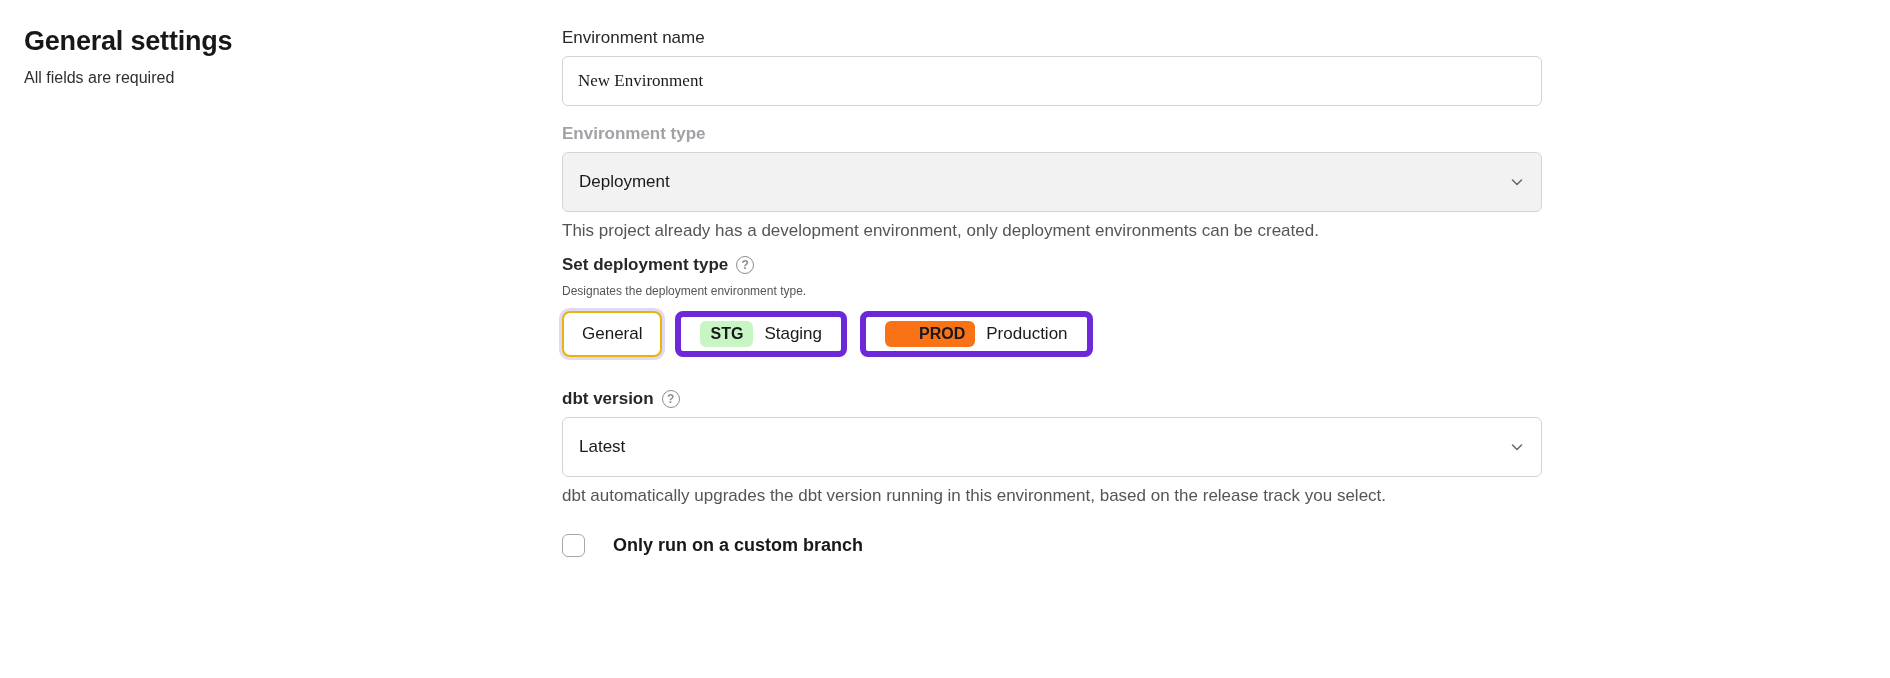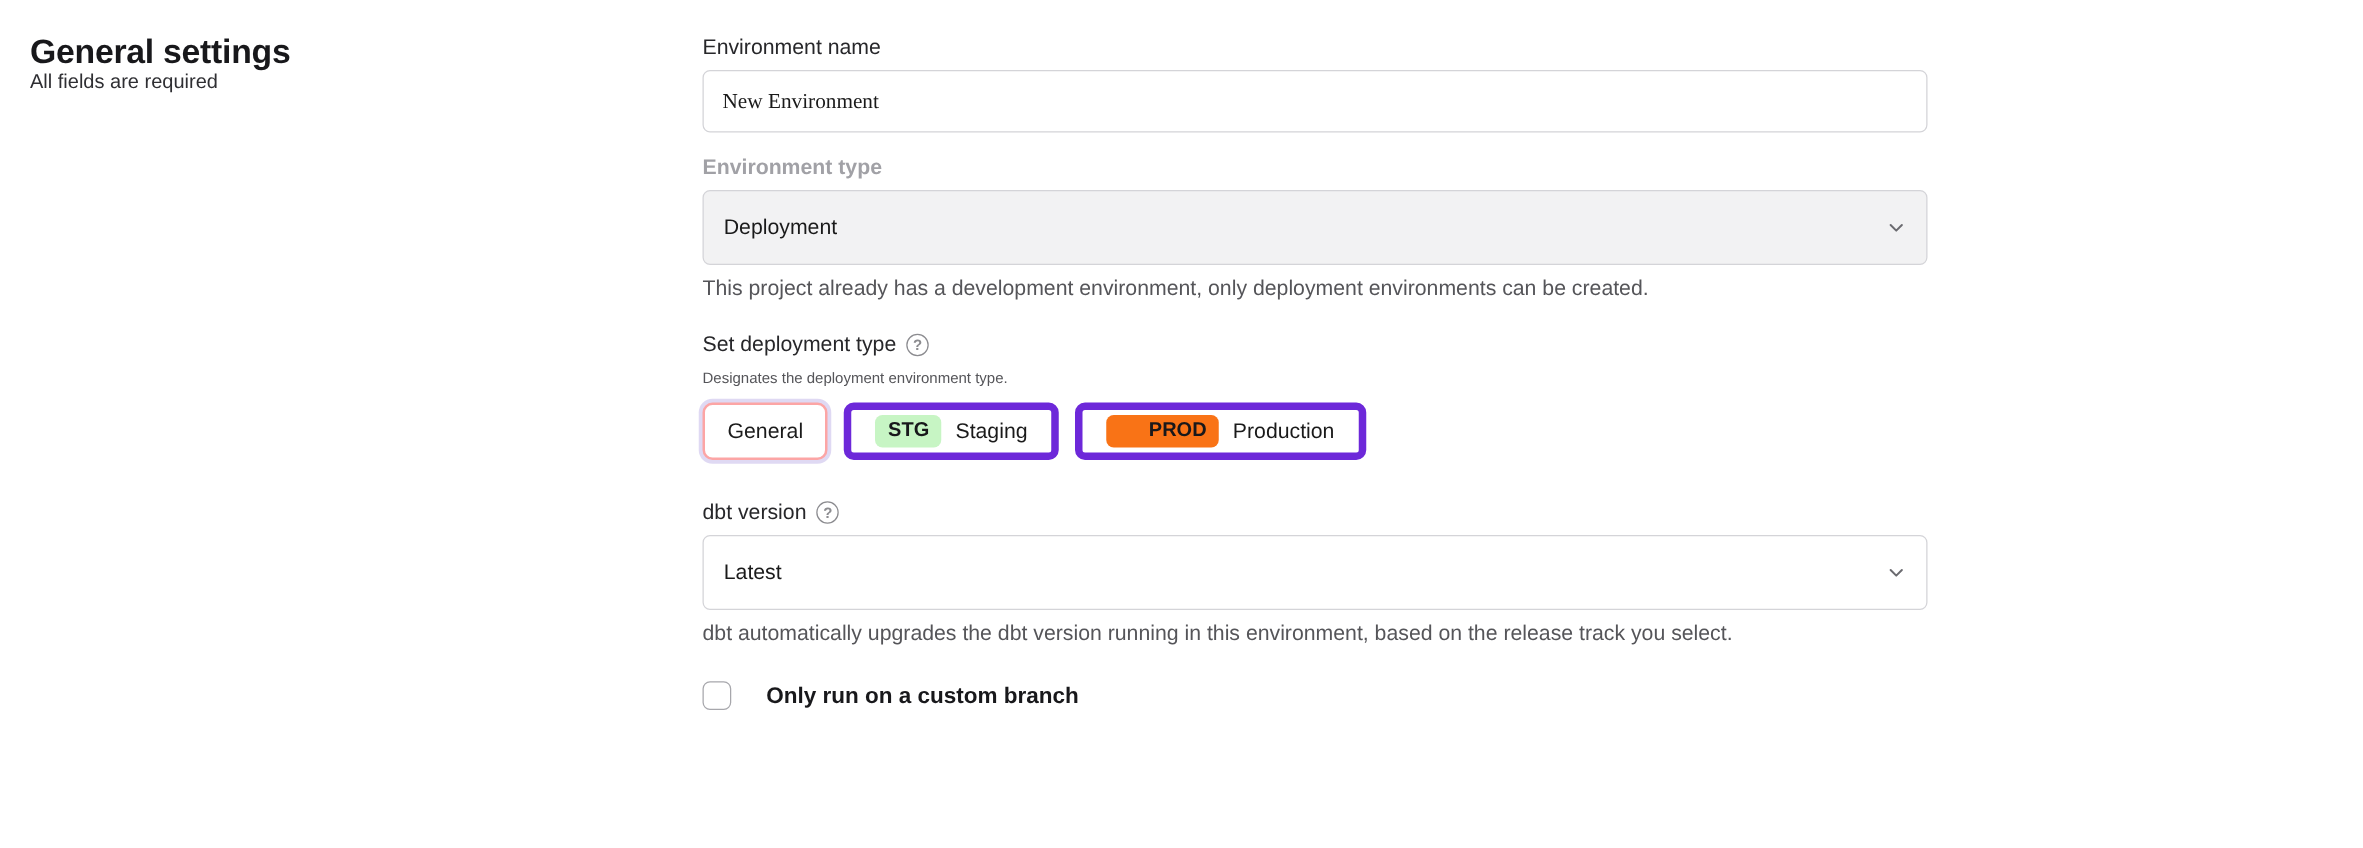--- a/index.html
+++ b/index.html
@@ -20,37 +20,38 @@
   .left-col {
     width: 562px;
     padding-left: 24px;
     flex-shrink: 0;
   }
   .page-title {
     font-size: 27px;
     font-weight: 700;
     color: #18181b;
     letter-spacing: -0.2px;
+    margin-bottom: 12px;
   }
   .page-subtitle {
     font-size: 16px;
     color: #2f2f33;
   }
   .form-col {
     width: 980px;
     padding-top: 2px;
   }
   .field { margin-bottom: 18px; }
   .field-label {
     display: block;
     font-size: 17px;
     color: #27272a;
     margin-bottom: 8px;
   }
-  .field-label.bold { font-weight: 400; }
+  .field-label.bold { font-weight: 700; }
   .field-label.disabled { color: #a1a1a6; font-weight: 700; }
   .text-input {
     width: 100%;
     height: 50px;
     border: 1px solid #d4d4d8;
     border-radius: 6px;
     padding: 0 15px;
     font-size: 17px;
     font-family: Liberation Serif, serif;
     color: #1a1a1a;
@@ -111,21 +112,21 @@
     display: flex;
     align-items: center;
     gap: 11px;
     padding: 0 19px;
     font-size: 17px;
     font-family: "Liberation Sans", sans-serif;
     color: #1a1a1a;
     cursor: pointer;
   }
   .option-btn.selected {
-    border: 2px solid #fca5a5;
+    border: 2px solid #eab308;
     box-shadow: 0 0 0 3px rgba(126, 104, 207, 0.25);
     padding: 0 18px;
   }
   .badge {
     display: inline-flex;
     align-items: center;
     padding: 4px 10px;
     border-radius: 6px;
     font-size: 16px;
     font-weight: 600;
@@ -166,21 +167,21 @@
     <div class="page-subtitle">All fields are required</div>
   </div>
 
   <div class="form-col">
 
     <div class="field">
       <label class="field-label">Environment name</label>
       <input class="text-input" type="text" value="New Environment" style="">
     </div>
 
-    <div class="field" style="margin-bottom:25px;">
+    <div class="field" style="margin-bottom:14px;">
       <label class="field-label disabled">Environment type</label>
       <div class="select-box disabled">
         <span>Deployment</span>
         <svg class="chevron" viewBox="0 0 16 16">
           <path d="M3.5 6 8 10.5 12.5 6" fill="none" stroke="#6b6b70" stroke-width="1.6" stroke-linecap="round" stroke-linejoin="round"></path>
         </svg>
       </div>
       <div class="help-text">This project already has a development environment, only deployment environments can be created.</div>
     </div>
 

